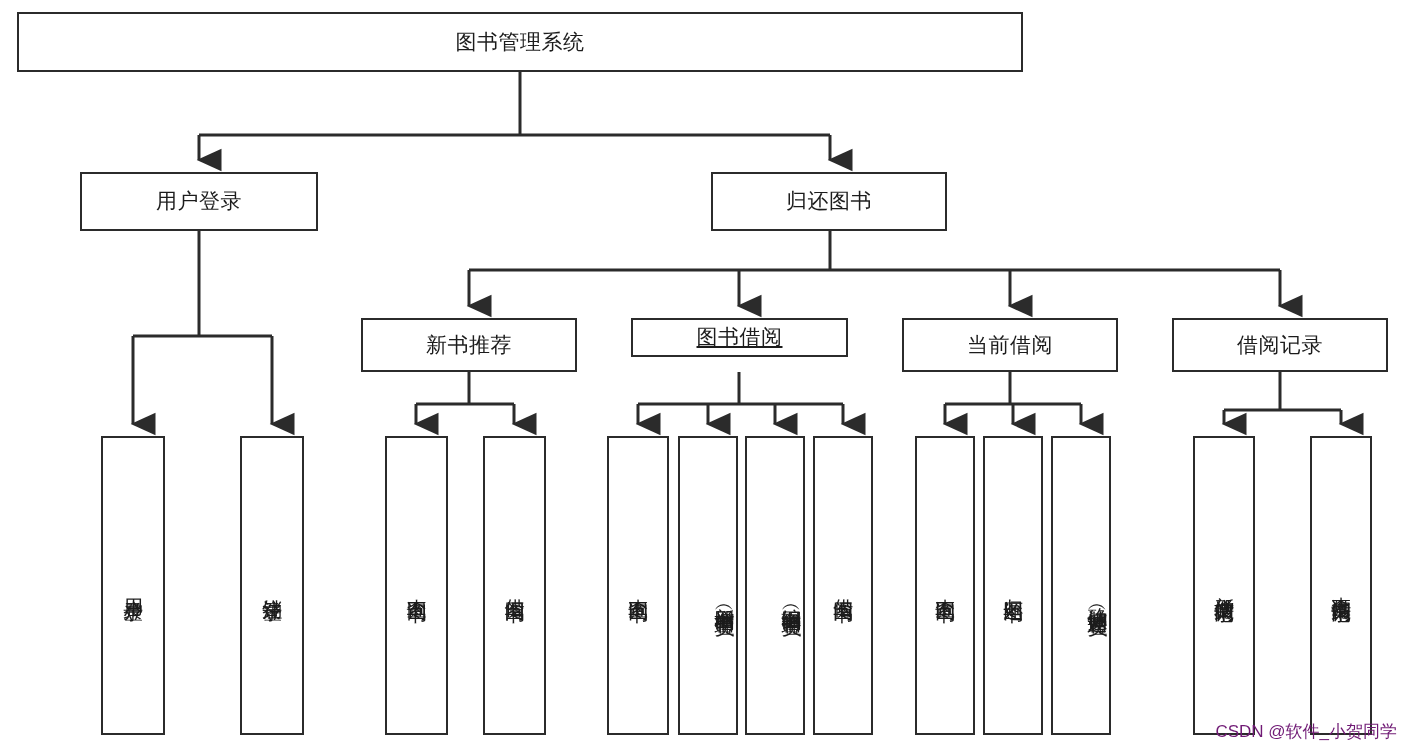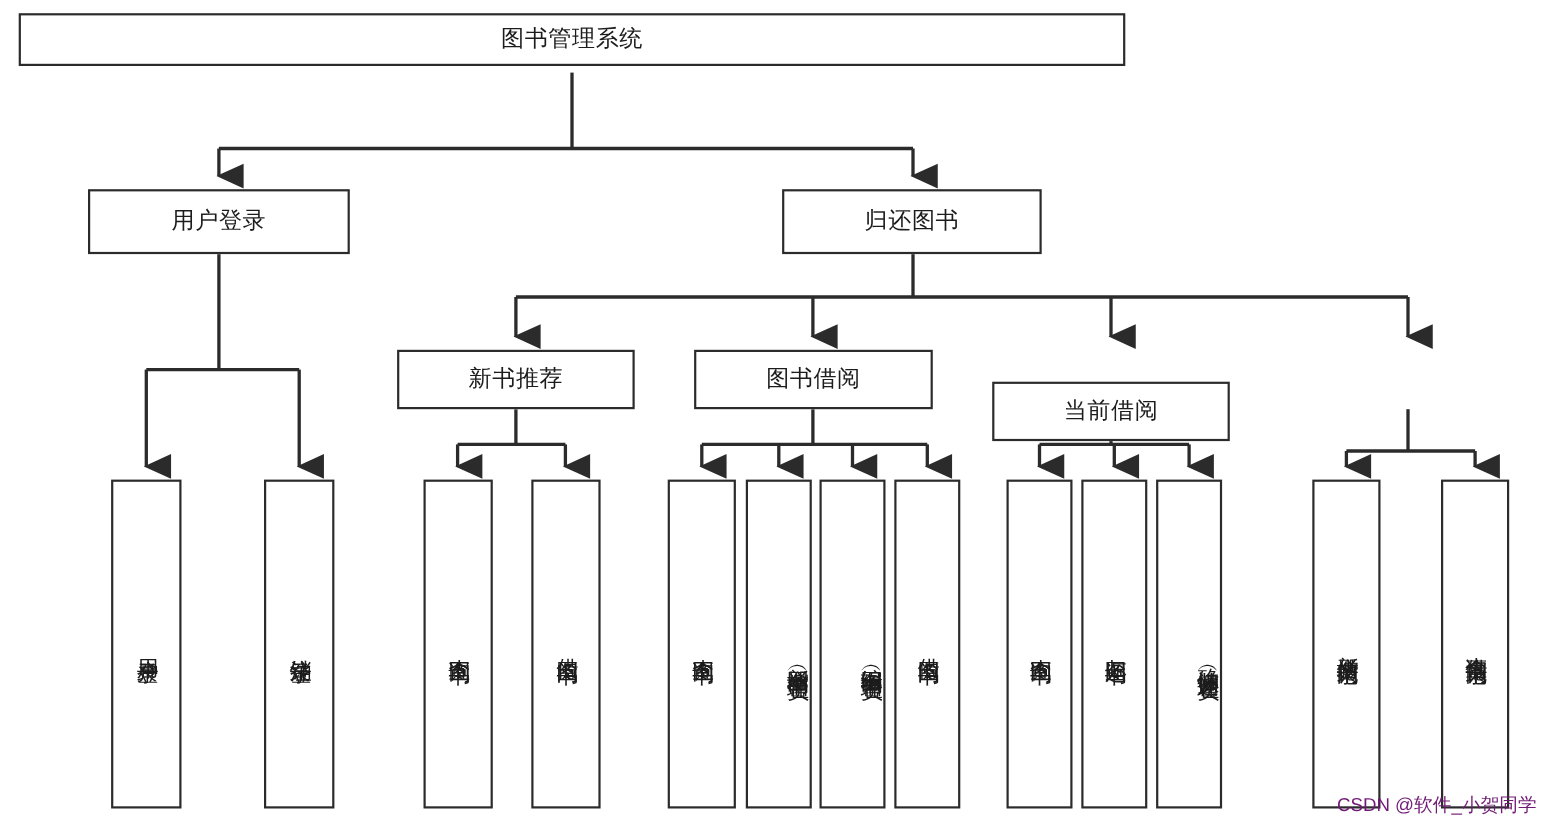--- a/index.html
+++ b/index.html
@@ -128,39 +128,42 @@
     </g>
 
     <g stroke="#2b2b2b" stroke-width="3" fill="none">
       <path d="M 1280 372 L 1280 410"></path>
       <path d="M 1224 410 L 1341 410"></path>
       <path d="M 1224 410 L 1224 424" marker-end="url(#arrow)"></path>
       <path d="M 1341 410 L 1341 424" marker-end="url(#arrow)"></path>
     </g>
   </svg>
 
-  <div class="node horiz" style="left:17px; top:12px; width:1006px; height:48px;text-align:right;">
+  <div class="node horiz" style="left:17px; top:12px; width:1006px; height:60px;text-align:right;">
     <span class="node-label">图书管理系统</span>
   </div>
 
   <div class="node horiz" style="left:80px; top:172px; width:238px; height:59px;">
     <span class="node-label">用户登录</span>
   </div>
   <div class="node horiz" style="left:711px; top:172px; width:236px; height:59px;">
     <span class="node-label">归还图书</span>
   </div>
 
   <div class="node horiz" style="left:361px; top:318px; width:216px; height:54px;">
     <span class="node-label">新书推荐</span>
   </div>
-  <div class="node horiz" style="left:631px; top:318px; width:217px; height:54px;">
+  <div class="node horiz" style="left:631px; top:318px; width:217px; height:39px;text-decoration:underline;">
     <span class="node-label">图书借阅</span>
   </div>
-  <div class="node horiz" style="left:902px; top:318px; width:216px; height:54px;margin-top:29px;">
+  <div class="node horiz" style="left:902px; top:318px; width:216px; height:54px;">
     <span class="node-label">当前借阅</span>
+  </div>
+  <div class="node horiz" style="left:1172px; top:318px; width:216px; height:54px;">
+    <span class="node-label">借阅记录</span>
   </div>
 
   <div class="node vert centered" style="left:101px; top:436px; width:64px; height:299px;">
     <span class="node-label">用户登录</span>
   </div>
   <div class="node vert centered" style="left:240px; top:436px; width:64px; height:299px;">
     <span class="node-label">注销登录</span>
   </div>
   <div class="node vert centered" style="left:385px; top:436px; width:63px; height:299px;">
     <span class="node-label">查询图书</span>

